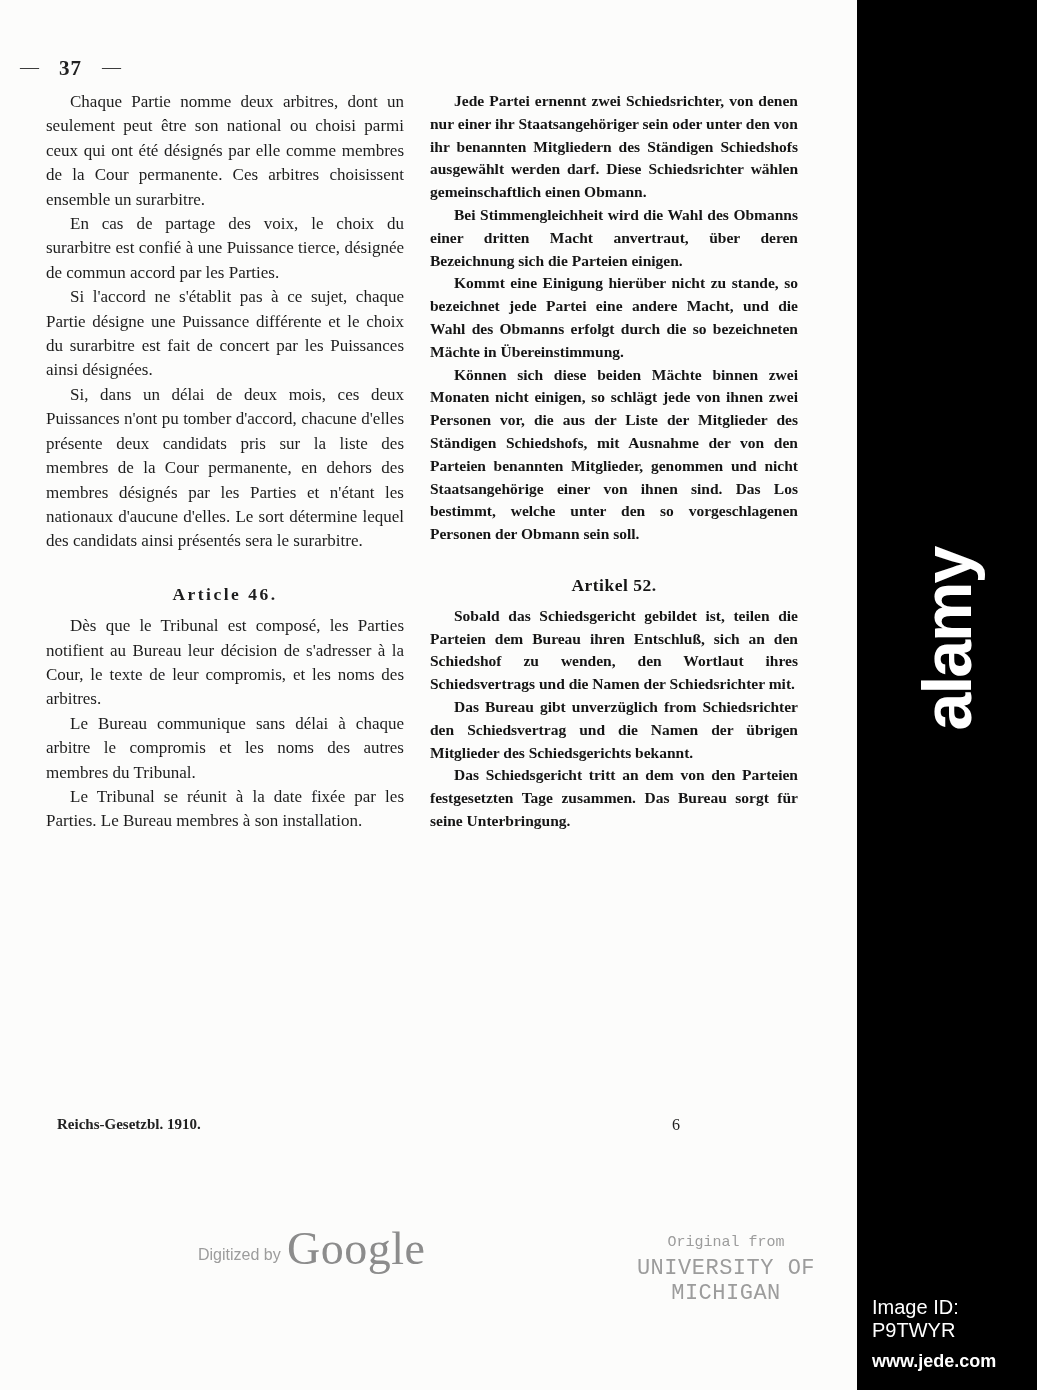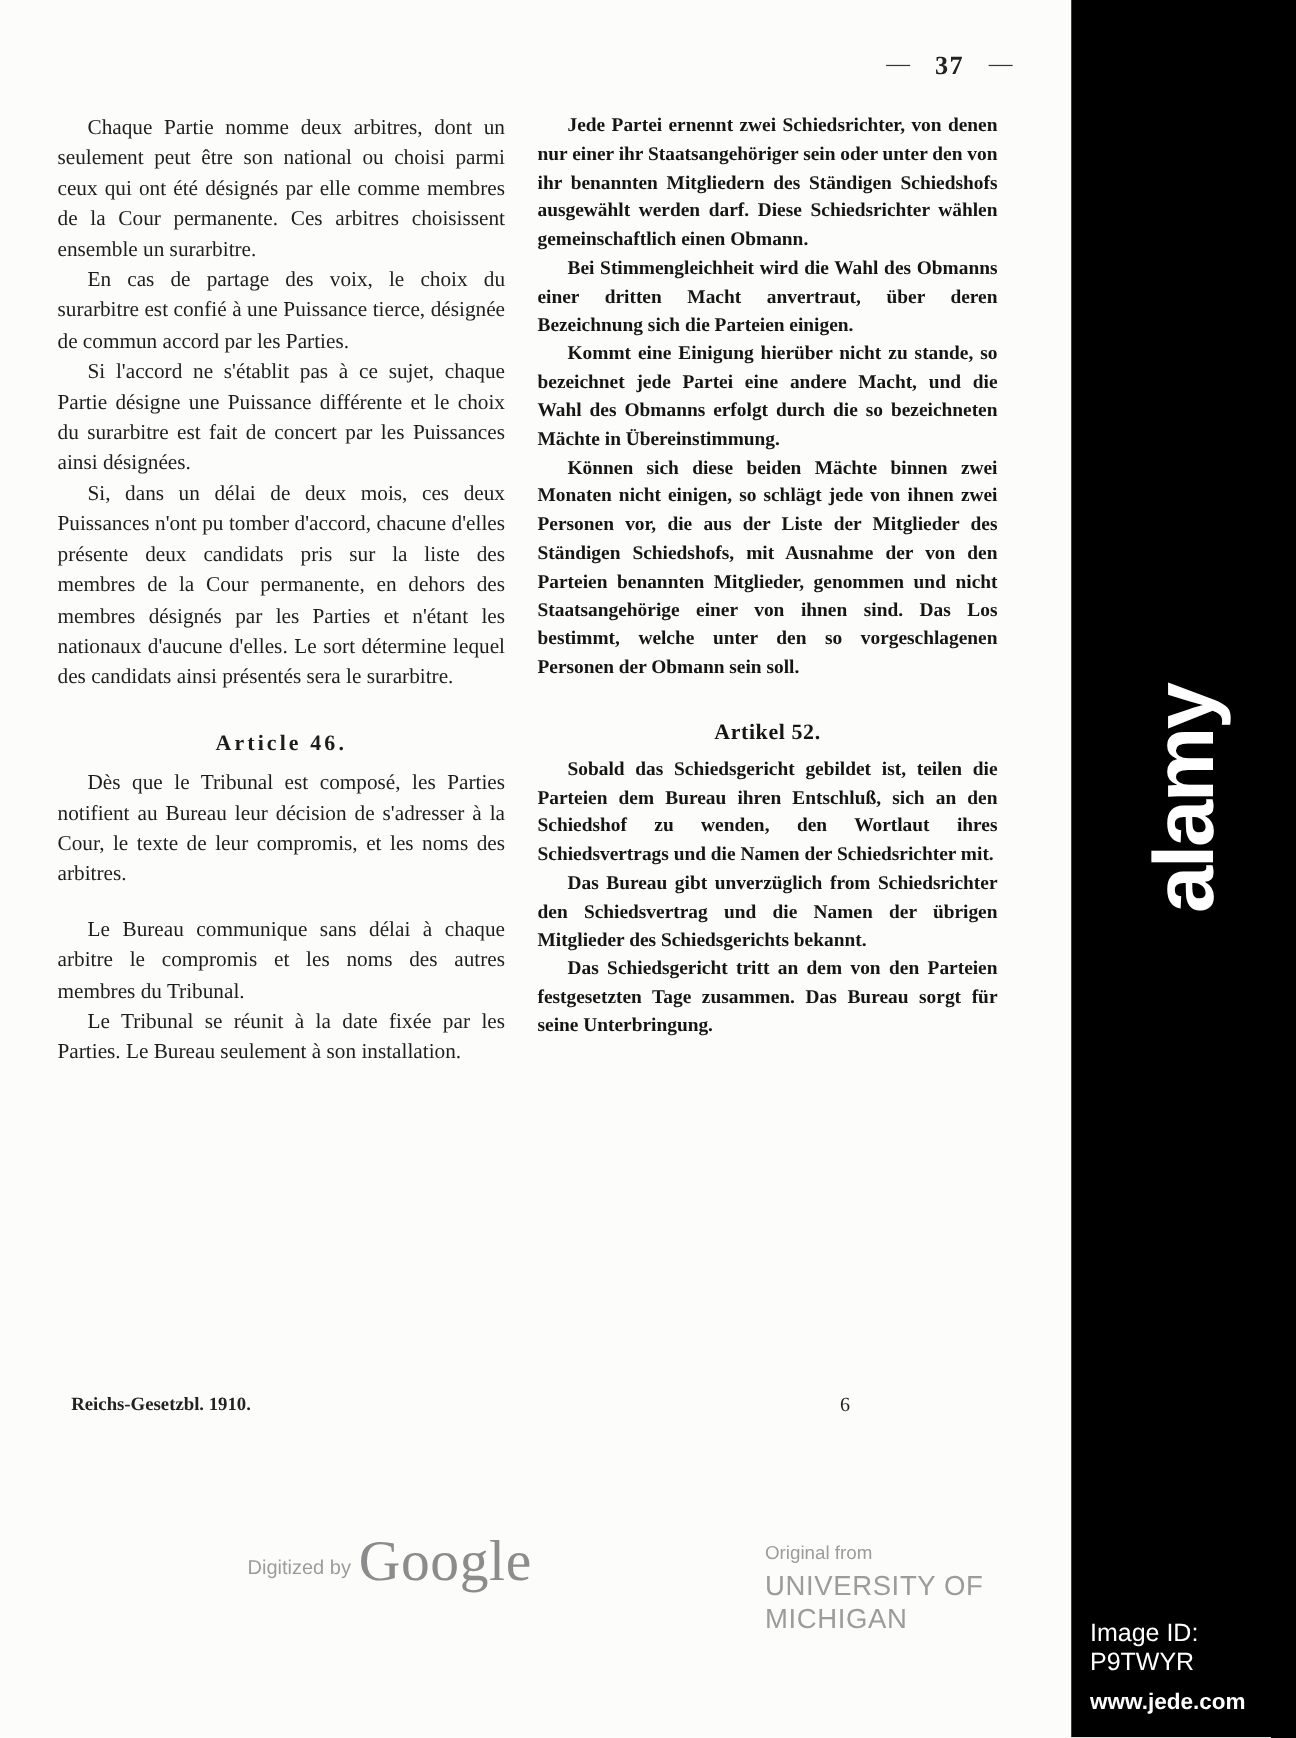--- a/index.html
+++ b/index.html
@@ -12,24 +12,24 @@
     position: relative;
     width: 1037px;
     height: 1390px;
     background: #fcfcfb;
     overflow: hidden;
   }
 
   
   .page-number-row {
     position: absolute;
-    top: 40px;
+    top: 56px;
     left: 0;
     width: 830px;
-    text-align: right;
+    text-align: left;
     color: #222;
     font-size: 19px;
   }
   .page-number-row .dash { display: inline-block; margin: 0 20px; vertical-align: 2px; color: #333; }
   .page-number-row .num { font-weight: bold; font-size: 21px; letter-spacing: 1px; }
 
   
   .columns {
     position: absolute;
     left: 46px;
@@ -54,21 +54,21 @@
     color: #151515;
   }
   .article-heading {
     text-align: center;
     text-indent: 0;
     font-weight: bold;
     margin: 28px 0 8px 0;
   }
   .col-french .article-heading { font-size: 17.5px; letter-spacing: 2.5px; }
   .col-german .article-heading { font-size: 17.5px; letter-spacing: 0.5px; }
-  .gap-above { margin-top: 20px; }
+  .gap-above { }
 
   
   .footer-imprint {
     position: absolute;
     left: 57px;
     top: 1116px;
     font-size: 15px;
     font-weight: bold;
     color: #222;
   }
@@ -93,24 +93,25 @@
     position: absolute;
     left: 287px;
     top: 1222px;
     font-family: "Liberation Serif", serif;
     font-size: 46px;
     color: #8c8c8c;
     letter-spacing: 0.5px;
   }
   .original-from {
     position: absolute;
-    left: 612px;
+    left: 595px;
     top: 1234px;
     width: 262px;
-    font-family: Liberation Sans, sans-serif;
+    text-align: center;
+    font-family: Liberation Mono, monospace;
     color: #9c9c9c;
   }
   .original-from .line1 { font-size: 15px; margin-bottom: 5px; }
   .original-from .line2 { font-size: 22px; letter-spacing: 0.5px; }
 
   
   .alamy-bar {
     position: absolute;
     right: 0;
     top: 0;
@@ -151,21 +152,21 @@
   <div class="columns">
 
     <div class="col col-french">
       <p>Chaque Partie nomme deux arbitres, dont un seulement peut être son national ou choisi parmi ceux qui ont été désignés par elle comme membres de la Cour permanente. Ces arbitres choisissent ensemble un surarbitre.</p>
       <p>En cas de partage des voix, le choix du surarbitre est confié à une Puissance tierce, désignée de commun accord par les Parties.</p>
       <p>Si l'accord ne s'établit pas à ce sujet, chaque Partie désigne une Puissance différente et le choix du surarbitre est fait de concert par les Puissances ainsi désignées.</p>
       <p>Si, dans un délai de deux mois, ces deux Puissances n'ont pu tomber d'accord, chacune d'elles présente deux candidats pris sur la liste des membres de la Cour permanente, en dehors des membres désignés par les Parties et n'étant les nationaux d'aucune d'elles. Le sort détermine lequel des candidats ainsi présentés sera le surarbitre.</p>
       <h3 class="article-heading">Article 46.</h3>
       <p>Dès que le Tribunal est composé, les Parties notifient au Bureau leur décision de s'adresser à la Cour, le texte de leur compromis, et les noms des arbitres.</p>
       <p class="gap-above">Le Bureau communique sans délai à chaque arbitre le compromis et les noms des autres membres du Tribunal.</p>
-      <p>Le Tribunal se réunit à la date fixée par les Parties. Le Bureau seulement à son installation.</p>
+      <p>Le Tribunal se réunit à la date fixée par les Parties. Le Bureau membres à son installation.</p>
     </div>
 
     <div class="col col-german">
       <p>Jede Partei ernennt zwei Schiedsrichter, von denen nur einer ihr Staatsangehöriger sein oder unter den von ihr benannten Mitgliedern des Ständigen Schiedshofs ausgewählt werden darf. Diese Schiedsrichter wählen gemeinschaftlich einen Obmann.</p>
       <p>Bei Stimmengleichheit wird die Wahl des Obmanns einer dritten Macht anvertraut, über deren Bezeichnung sich die Parteien einigen.</p>
       <p>Kommt eine Einigung hierüber nicht zu stande, so bezeichnet jede Partei eine andere Macht, und die Wahl des Obmanns erfolgt durch die so bezeichneten Mächte in Übereinstimmung.</p>
       <p>Können sich diese beiden Mächte binnen zwei Monaten nicht einigen, so schlägt jede von ihnen zwei Personen vor, die aus der Liste der Mitglieder des Ständigen Schiedshofs, mit Ausnahme der von den Parteien benannten Mitglieder, genommen und nicht Staatsangehörige einer von ihnen sind. Das Los bestimmt, welche unter den so vorgeschlagenen Personen der Obmann sein soll.</p>
       <h3 class="article-heading">Artikel 52.</h3>
       <p>Sobald das Schiedsgericht gebildet ist, teilen die Parteien dem Bureau ihren Entschluß, sich an den Schiedshof zu wenden, den Wortlaut ihres Schiedsvertrags und die Namen der Schiedsrichter mit.</p>
       <p>Das Bureau gibt unverzüglich from Schiedsrichter den Schiedsvertrag und die Namen der übrigen Mitglieder des Schiedsgerichts bekannt.</p>

